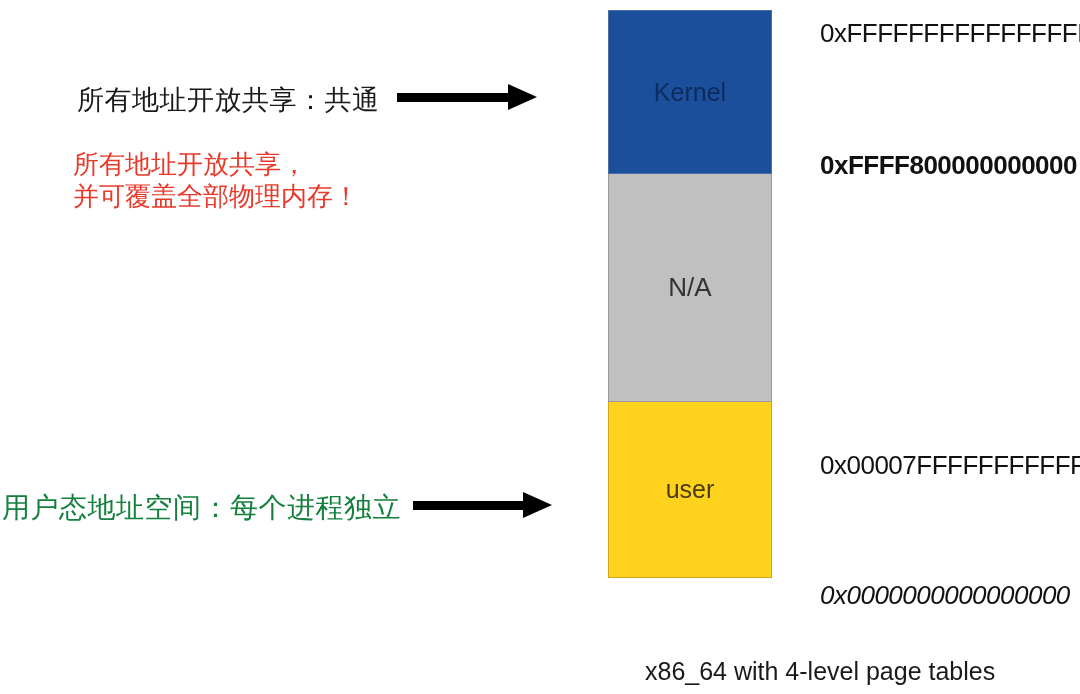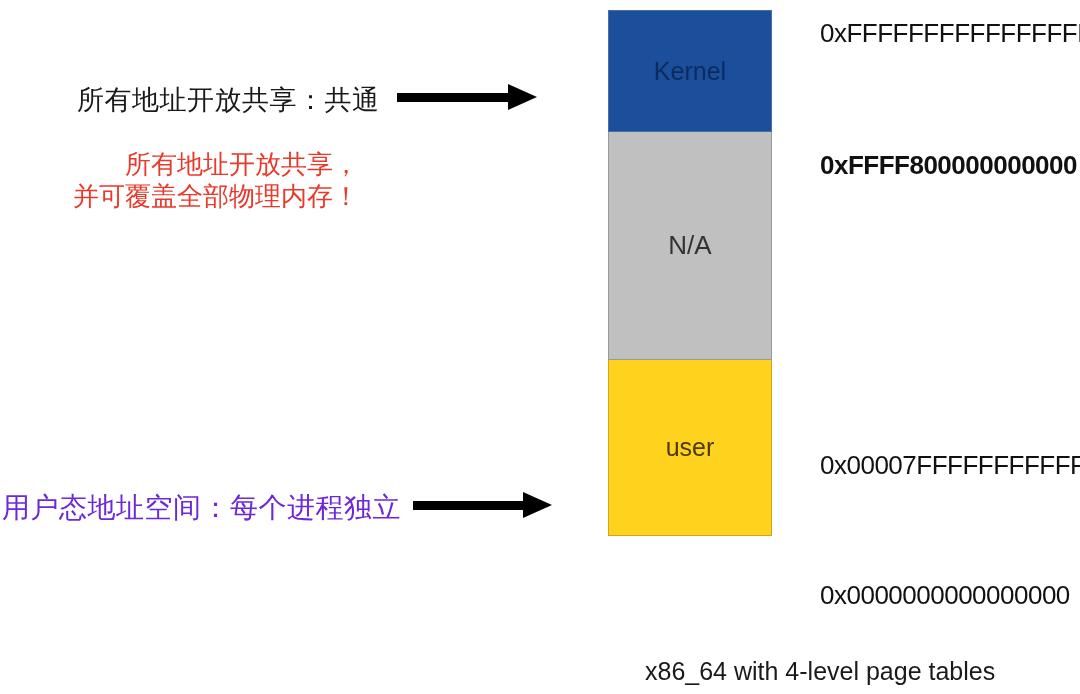--- a/index.html
+++ b/index.html
@@ -28,29 +28,28 @@
     white-space: nowrap;
   }
   .kernel-note {
     position: absolute;
     left: 73px;
     top: 148px;
     font-size: 26px;
     line-height: 32px;
     color: #e8392b;
     white-space: nowrap;
-    text-align: right;
   }
   .user-annotation {
     position: absolute;
     left: 2px;
     top: 489px;
     font-size: 28px;
     letter-spacing: 0.5px;
-    color: #6d28d9;
+    color: #15803d;
     white-space: nowrap;
   }
 
   
   .arrow {
     position: absolute;
     height: 26px;
   }
   .arrow .shaft {
     position: absolute;
@@ -83,21 +82,21 @@
     width: 164px;
   }
   .mem-block {
     box-sizing: border-box;
     width: 164px;
     display: flex;
     align-items: center;
     justify-content: center;
   }
   .mem-block.kernel {
-    height: 122px;
+    height: 164px;
     background: #1b4f9c;
     border: 1px solid #4a6fa5;
     color: #0d2b5e;
     font-size: 25px;
   }
   .mem-block.na {
     height: 228px;
     background: #c0c0c0;
     border: 1px solid #9a9a9a;
     border-top: none;
@@ -118,21 +117,21 @@
     position: absolute;
     left: 820px;
     font-size: 26px;
     letter-spacing: -0.5px;
     color: #111111;
     white-space: nowrap;
   }
   #addr-top    { top: 18px; }
   #addr-kernel { top: 150px; font-weight: bold; }
   #addr-user   { top: 450px; }
-  #addr-zero   { top: 580px; }
+  #addr-zero   { top: 580px; font-style: italic; }
 
   
   .caption {
     position: absolute;
     left: 645px;
     top: 657px;
     font-size: 25px;
     color: #1a1a1a;
     white-space: nowrap;
   }

